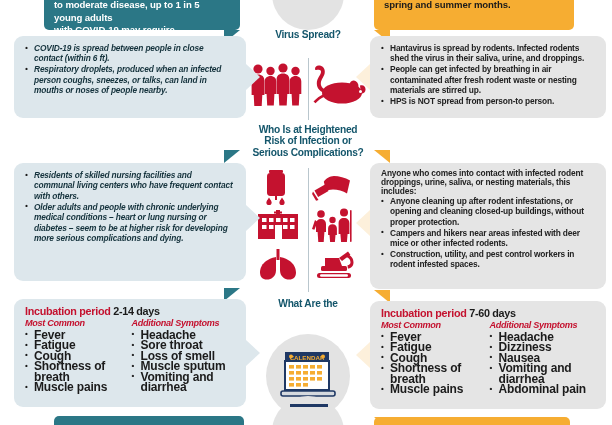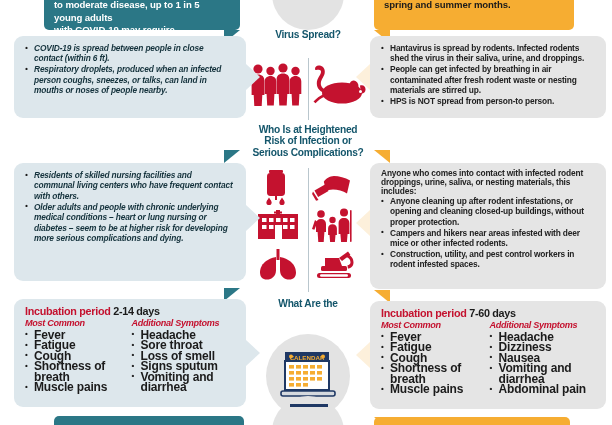--- a/index.html
+++ b/index.html
@@ -271,21 +271,21 @@
           <li>Shortness of breath</li>
           <li>Muscle pains</li>
         </ul>
       </div>
       <div class="sym-col second">
         <div class="sym-h">Additional Symptoms</div>
         <ul class="sym">
           <li>Headache</li>
           <li>Sore throat</li>
           <li>Loss of smell</li>
-          <li>Signs sputum</li>
+          <li>Muscle sputum</li>
           <li>Vomiting and diarrhea</li>
         </ul>
       </div>
     </div>
   </div>
   <div class="point-r" style="left:246px;top:340px;"></div>
 
   <div class="box solid-teal" style="left:54px;top:416px;width:190px;height:22px;"></div>
   <div class="tail tail-teal-r" style="left:213px;top:416px;"></div>
 

